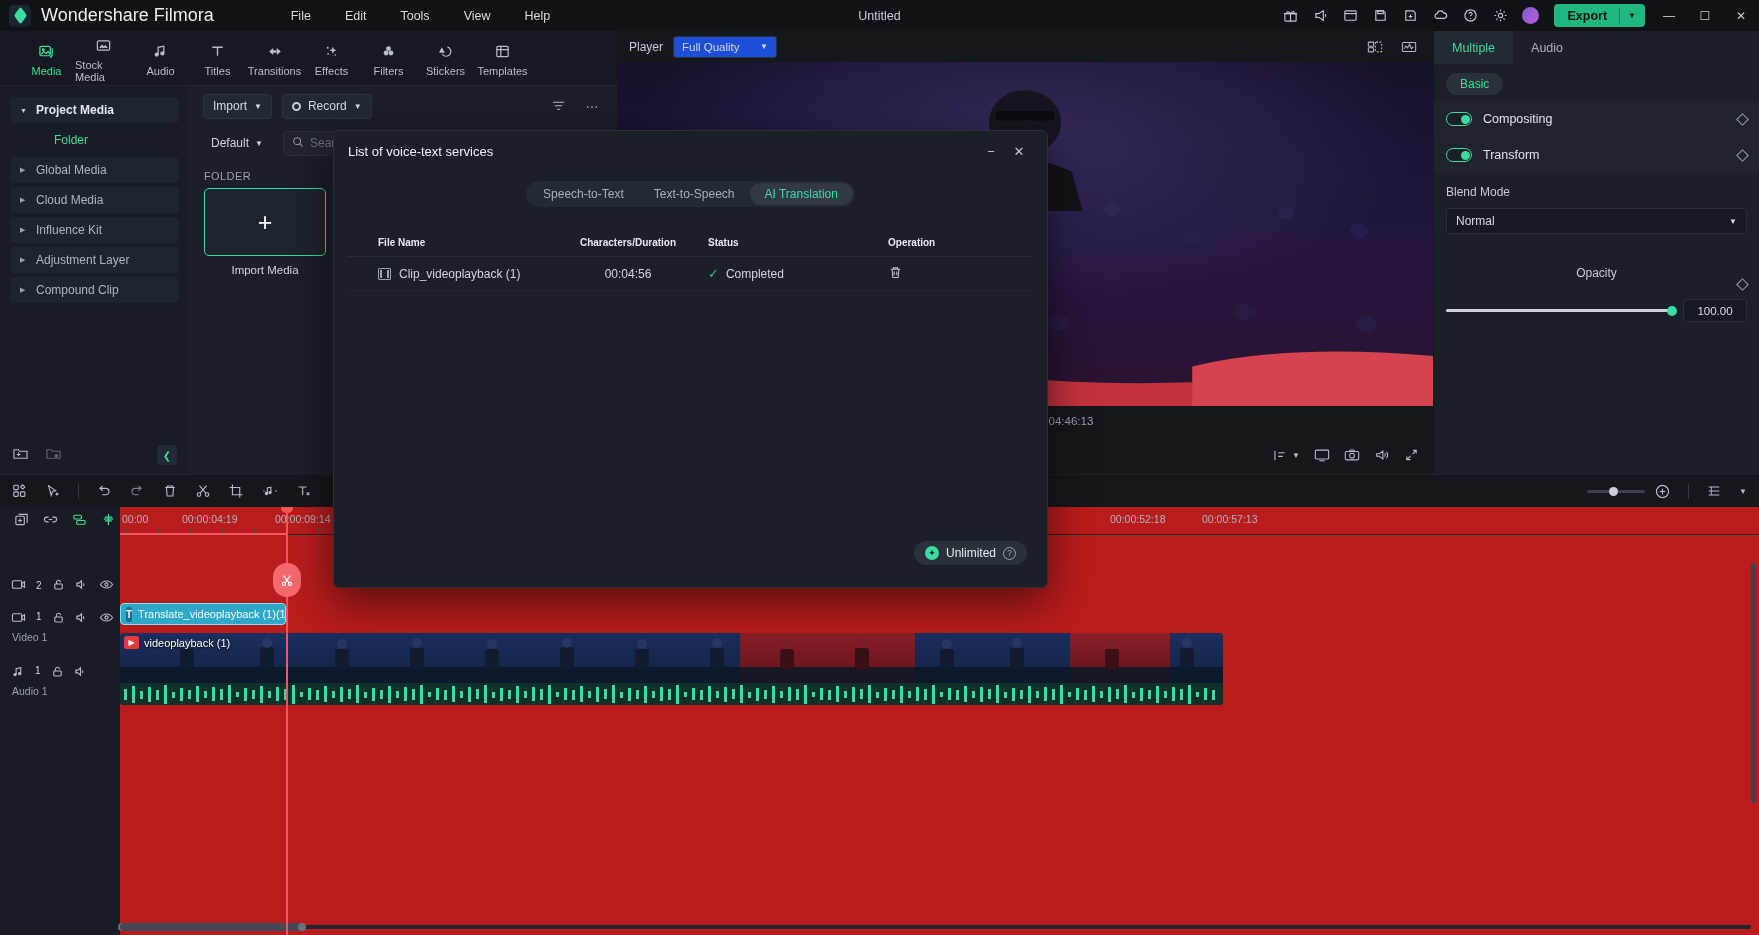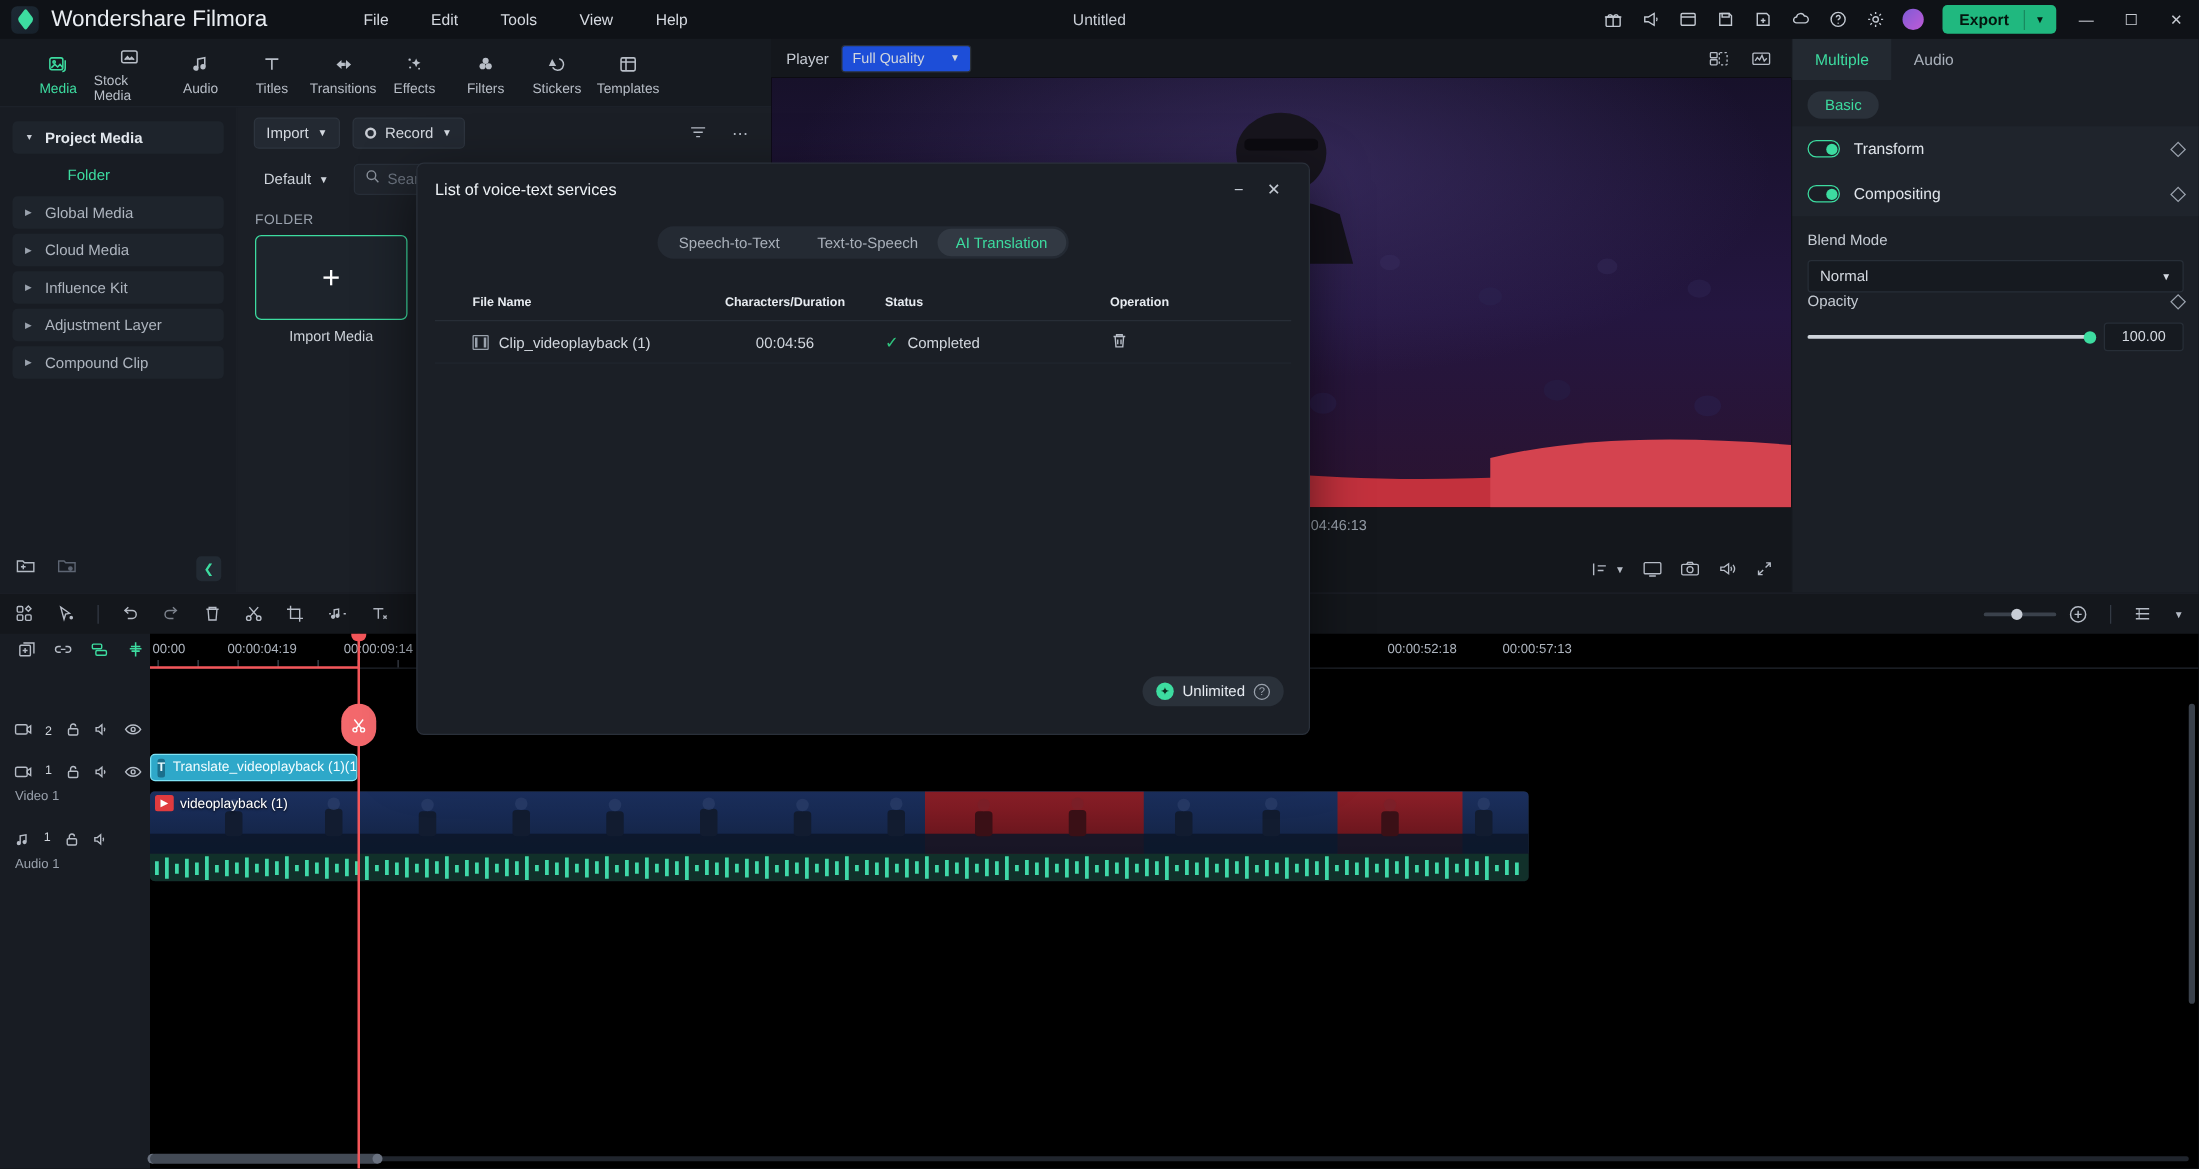--- a/index.html
+++ b/index.html
@@ -161,21 +161,21 @@
   .toggle .knob { position: absolute; right: 1.5px; top: 1.5px; width: 9px; height: 9px; border-radius: 50%;
                   background: #3ddca0; }
   .prop-row .name { font-size: 12.5px; color: #e0e5eb; }
   .prop-row .diamond { margin-left: auto; width: 9px; height: 9px; border: 1px solid #99a1ac;
                        transform: rotate(45deg); }
   .sec { padding: 12px 12px 0; }
   .sec .lab { font-size: 12px; color: #c6ccd4; padding-bottom: 9px; }
   .dd { height: 26px; background: #161a20; border: 1px solid #272e37; border-radius: 3px;
         display: flex; align-items: center; justify-content: space-between; padding: 0 9px;
         font-size: 12px; color: #d5dae1; }
-  .op-head { display: flex; align-items: center; padding: 0 12px; margin-top: 0; }
+  .op-head { display: flex; align-items: center; padding: 0 12px; margin-top: 32px; flex-direction: column; }
   .op-head .lab { font-size: 12px; color: #c6ccd4; }
   .op-head .diamond { margin-left: auto; width: 9px; height: 9px; border: 1px solid #99a1ac;
                       transform: rotate(45deg); }
   .op-row { display: flex; align-items: center; padding: 10px 12px 0; gap: 11px; }
   .slider { flex: 1 1 auto; height: 3px; background: #cfd4db; border-radius: 2px; position: relative; }
   .slider .thumb { position: absolute; right: -5px; top: -3.5px; width: 10px; height: 10px;
                    border-radius: 50%; background: #3ddca0; }
   .numbox { width: 64px; height: 23px; background: #161a20; border: 1px solid #272e37; border-radius: 3px;
             display: flex; align-items: center; justify-content: center; font-size: 11.5px; color: #d5dae1; }
   .rfoot { margin-top: auto; height: 44px; display: flex; align-items: center; padding: 0 12px; }
@@ -197,21 +197,21 @@
   .tl-body { flex: 1 1 auto; display: flex; min-height: 0; position: relative; }
   .tl-head { width: 120px; flex: 0 0 120px; background: #181c23; }
   .th-tools { height: 28px; display: flex; align-items: center; gap: 14px; padding: 0 14px; }
   .th-tools .i { color: #b6bcc6; font-size: 13px; }
   .th-tools .i.on { color: #3ddca0; }
   .track-head { display: flex; align-items: center; gap: 10px; padding: 0 11px; color: #b6bcc6;
                 font-size: 11px; position: relative; }
   .track-head .num { font-size: 10px; color: #cfd4db; }
   .track-name { position: absolute; left: 12px; font-size: 10.5px; color: #9aa2ad; }
 
-  .tl-scroll { flex: 1 1 auto; position: relative; overflow: hidden; background: #000000; text-align: center; }
+  .tl-scroll { flex: 1 1 auto; position: relative; overflow: hidden; background: #b91c1c; text-align: center; }
   .ruler { height: 28px; position: relative; border-bottom: 1px solid #22272f; }
   .rtick { position: absolute; top: 6px; font-size: 10.5px; color: #aeb5bf; }
   .rmark { position: absolute; bottom: 0; width: 1px; height: 6px; background: #444b56; }
   .playhead { position: absolute; top: 0; bottom: 0; width: 2px; background: #f4565a; z-index: 7; }
   .ph-grip { position: absolute; top: -8px; left: -5px; width: 12px; height: 14px; background: #f4565a;
              border-radius: 2px 2px 5px 5px; }
   .ph-cut { position: absolute; left: -13px; top: 56px; width: 28px; height: 34px; border-radius: 14px;
             background: #f4696d; display: flex; align-items: center; justify-content: center;
             color: #fff; font-size: 13px; }
   .red-line { position: absolute; height: 2px; background: #f4565a; }
@@ -668,28 +668,28 @@
       </div>
       <div class="basic-row">
         <span class="chip">Basic</span>
       </div>
 
       <div class="prop-group">
         <div class="prop-row">
           <span class="toggle">
               <span class="knob"></span>
             </span>
-          <span class="name">Transform</span>
+          <span class="name">Compositing</span>
           <span class="diamond"></span>
         </div>
         <div class="prop-row">
           <span class="toggle">
               <span class="knob"></span>
             </span>
-          <span class="name">Compositing</span>
+          <span class="name">Transform</span>
           <span class="diamond"></span>
         </div>
       </div>
 
       <div class="sec">
         <div class="lab">Blend Mode</div>
         <div class="dd">
           <span>Normal</span>
           <span style="font-size:8px">▼</span>
         </div>

